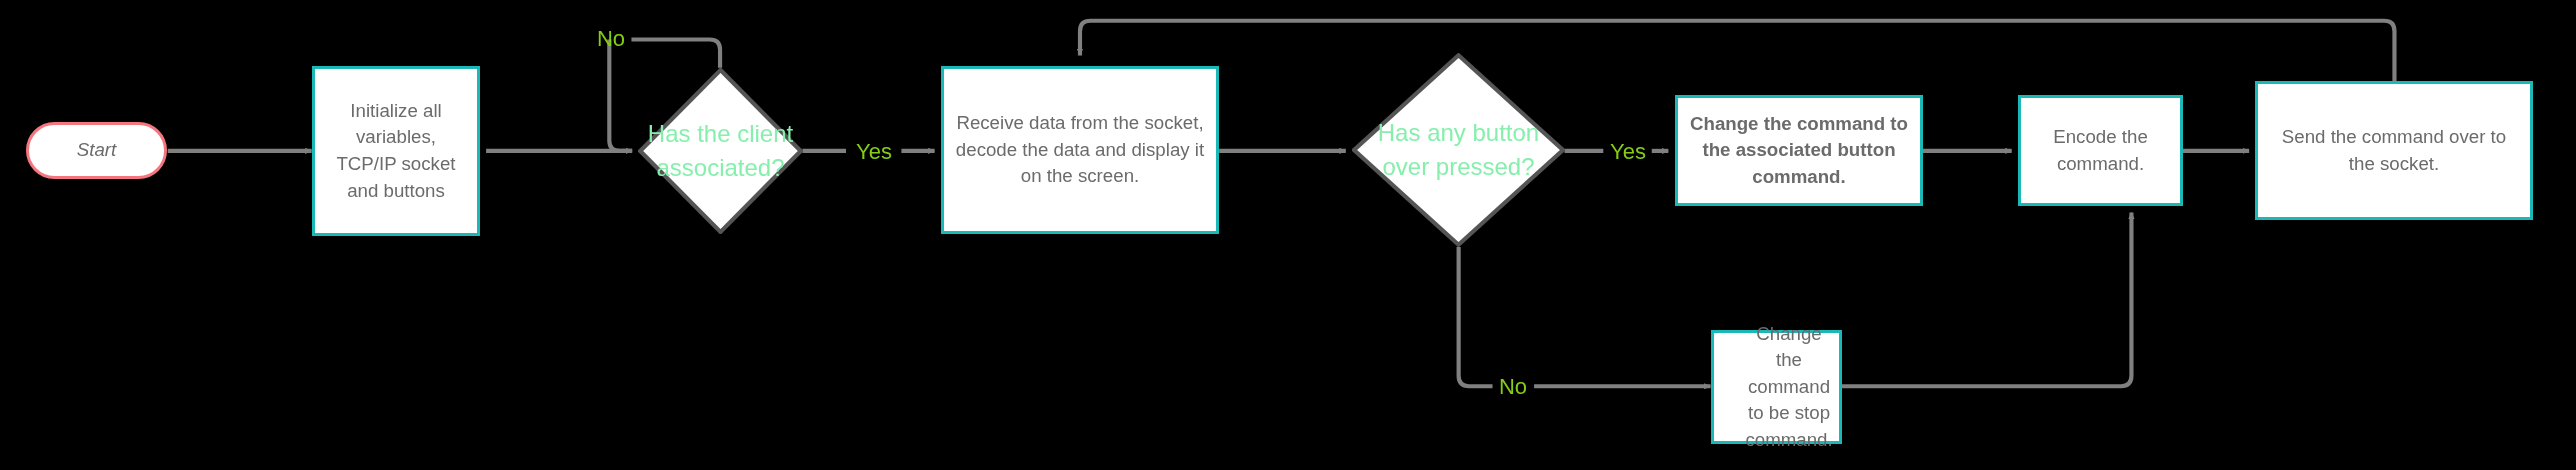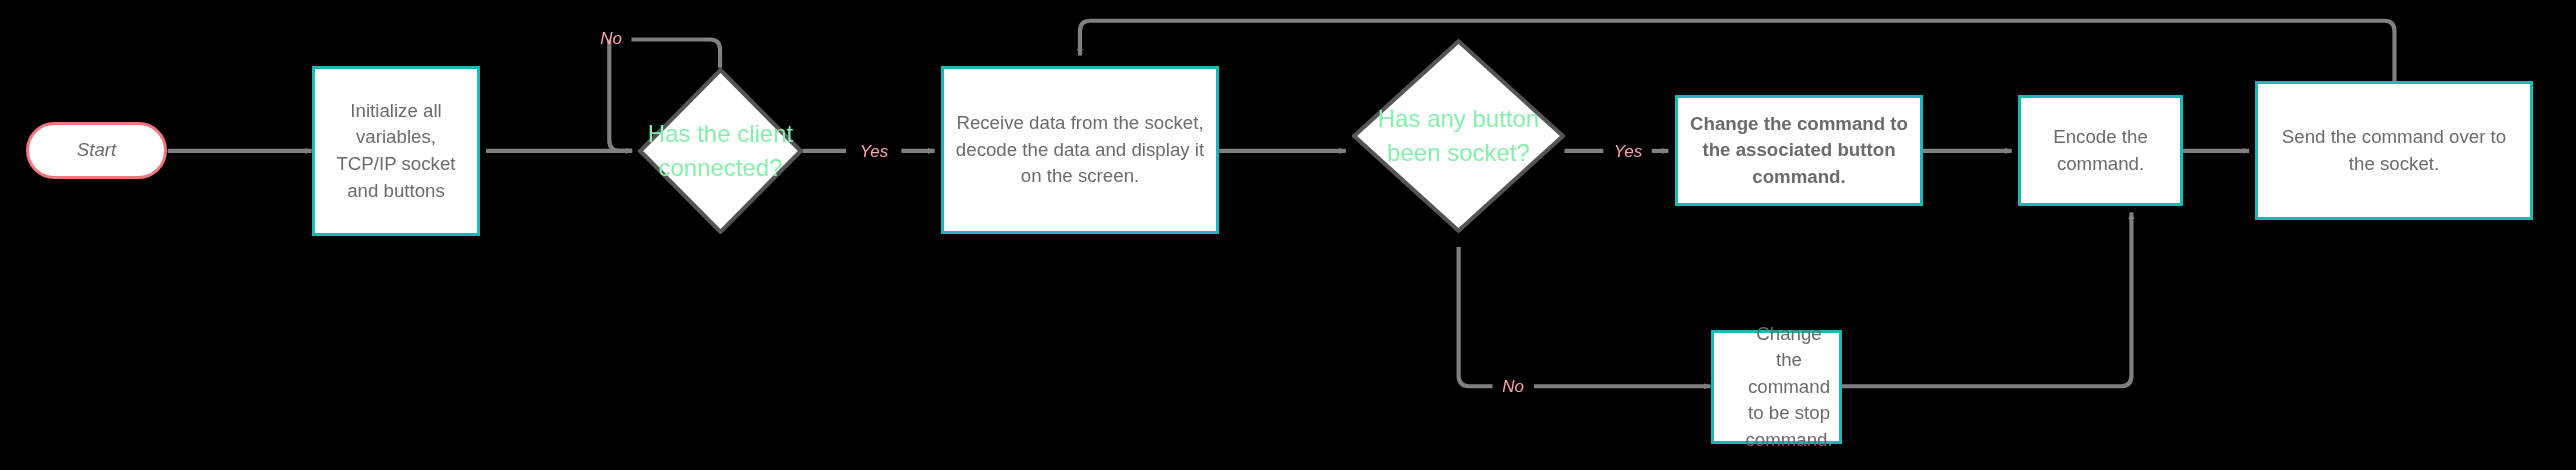--- a/index.html
+++ b/index.html
@@ -8,22 +8,22 @@
          font-family:"Liberation Sans", sans-serif;}
   #wires{position:absolute;left:0;top:0;width:2576px;height:470px;}
   .node{position:absolute;background:#ffffff;box-sizing:border-box;
         display:flex;align-items:center;justify-content:center;text-align:center;}
   .proc{border:3.5px solid #1BB8B8;}
   .term{border:3.5px solid #F4777F;border-radius:62px;font-style:italic;}
   .node .txt{color:#6b6b6b;font-size:18.7px;line-height:1.42;padding:0 9.7px;}
   .dia{position:absolute;display:flex;align-items:center;justify-content:center;}
   .dia .txt{color:#86efac;font-size:24px;line-height:1.42;text-align:center;
             position:relative;z-index:2;white-space:nowrap;}
-  .edgelabel{position:absolute;color:#fca5a5;font-size:17px;
-             transform:translate(-50%,-50%);white-space:nowrap;font-style:italic;}
+  .edgelabel{position:absolute;color:#84cc16;font-size:22px;
+             transform:translate(-50%,-50%);white-space:nowrap;}
 </style>
 </head>
 <body>
 
 <div id="stage">
 
   <svg id="wires" viewBox="0 0 3721 679" xmlns="http://www.w3.org/2000/svg">
     <defs>
       <marker id="ah" markerWidth="10" markerHeight="9" refX="9.4" refY="4.5" orient="auto" markerUnits="userSpaceOnUse">
         <path d="M0,0 L10,4.5 L0,9 z" fill="#808080"></path>
@@ -66,35 +66,35 @@
   <div class="node proc" style="left:312px;top:66px;width:168px;height:170px;">
     <span class="txt">Initialize all variables, TCP/IP socket and buttons</span>
   </div>
 
   <div class="dia" style="left:638px;top:68px;width:165px;height:166px;">
     <svg width="165" height="166" viewBox="0 0 238 240" style="position:absolute;left:0;top:0;">
       <polygon points="119,3 235,120 119,237 3,120" fill="#ffffff" stroke="#555555" stroke-width="6"></polygon>
     </svg>
     <span class="txt">
       <span>Has the client</span><br>
-      <span>connected?</span>
+      <span>associated?</span>
     </span>
   </div>
 
   <div class="node proc" style="left:941px;top:66px;width:278px;height:168px;justify-content:flex-end;">
     <span class="txt">Receive data from the socket, decode the data and display it on the screen.</span>
   </div>
 
-  <div class="dia" style="left:1352px;top:39px;width:213px;height:194px;">
+  <div class="dia" style="left:1352px;top:53px;width:213px;height:194px;">
     <svg width="213" height="194" viewBox="0 0 308 280" style="position:absolute;left:0;top:0;">
       <polygon points="154,3 305,140 154,277 3,140" fill="#ffffff" stroke="#555555" stroke-width="6"></polygon>
     </svg>
     <span class="txt">
       <span>Has any button</span><br>
-      <span>been socket?</span>
+      <span>over pressed?</span>
     </span>
   </div>
 
   <div class="node proc" style="left:1675px;top:95px;width:248px;height:111px;font-weight:bold;">
     <span class="txt">Change the command to the associated button command.</span>
   </div>
 
   <div class="node proc" style="left:2018px;top:95px;width:165px;height:111px;">
     <span class="txt">Encode the command.</span>
   </div>

